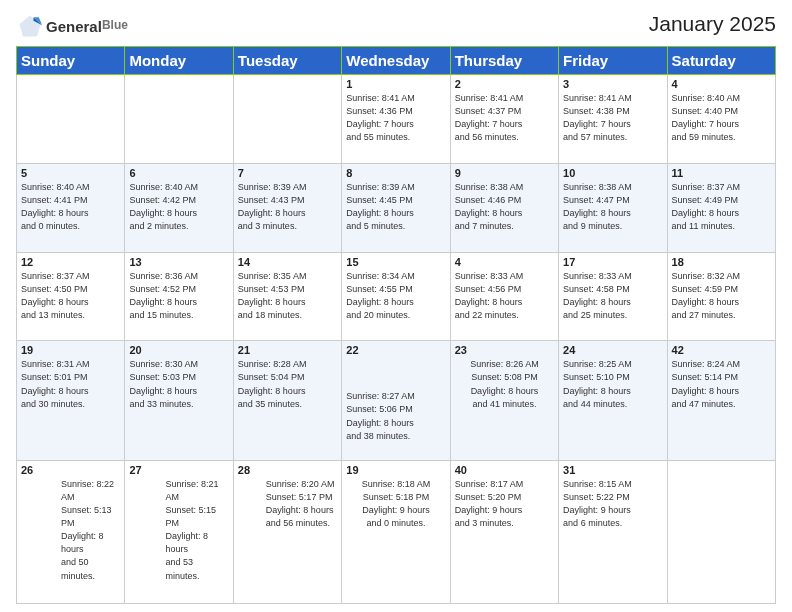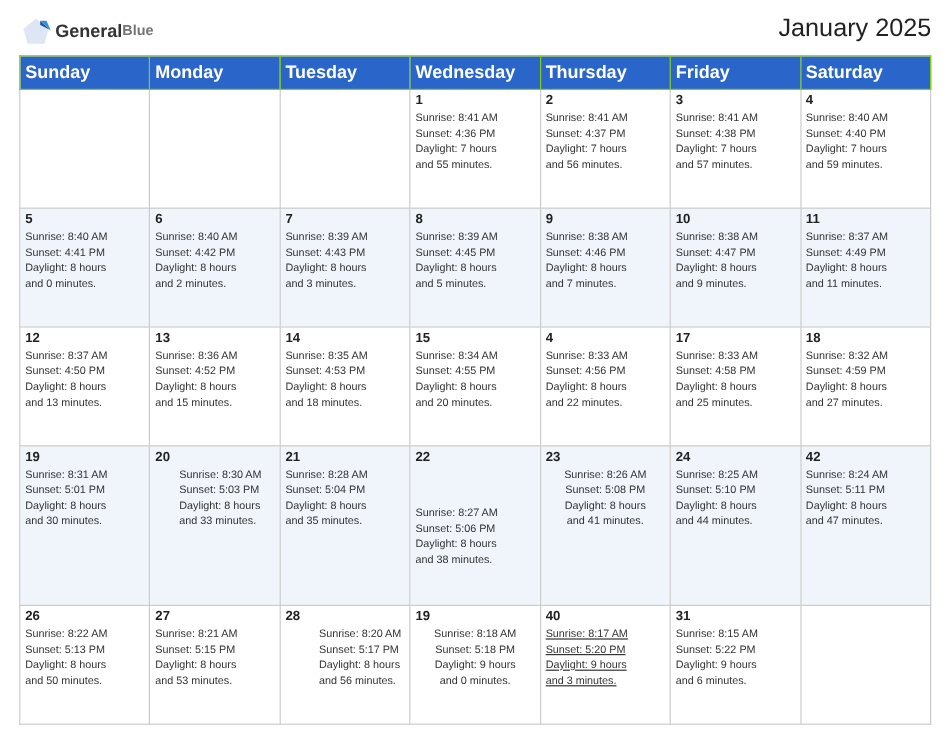--- a/index.html
+++ b/index.html
@@ -273,21 +273,21 @@
         <tr>
           <td>
             <div class="day-number">19</div>
             <div class="day-detail" style="white-space: pre-line;">Sunrise: 8:31 AM
 Sunset: 5:01 PM
 Daylight: 8 hours
 and 30 minutes.</div>
           </td>
           <td>
             <div class="day-number">20</div>
-            <div class="day-detail" style="white-space: pre-line; margin-left: 20px;">Sunrise: 8:30 AM
+            <div class="day-detail" style="white-space: pre-line;">Sunrise: 8:30 AM
 Sunset: 5:03 PM
 Daylight: 8 hours
 and 33 minutes.</div>
           </td>
           <td>
             <div class="day-number">21</div>
             <div class="day-detail" style="white-space: pre-line;">Sunrise: 8:28 AM
 Sunset: 5:04 PM
 Daylight: 8 hours
 and 35 minutes.</div>
@@ -309,57 +309,57 @@
           <td>
             <div class="day-number">24</div>
             <div class="day-detail" style="white-space: pre-line;">Sunrise: 8:25 AM
 Sunset: 5:10 PM
 Daylight: 8 hours
 and 44 minutes.</div>
           </td>
           <td>
             <div class="day-number">42</div>
             <div class="day-detail" style="white-space: pre-line;">Sunrise: 8:24 AM
-Sunset: 5:11 PM
+Sunset: 5:14 PM
 Daylight: 8 hours
 and 47 minutes.</div>
           </td>
         </tr>
         <tr>
           <td>
             <div class="day-number">26</div>
-            <div class="day-detail" style="white-space: pre-line;">Sunrise: 8:22 AM
+            <div class="day-detail" style="white-space: pre-line; margin-left: 40px;">Sunrise: 8:22 AM
 Sunset: 5:13 PM
 Daylight: 8 hours
 and 50 minutes.</div>
           </td>
           <td>
             <div class="day-number">27</div>
-            <div class="day-detail" style="white-space: pre-line;">Sunrise: 8:21 AM
+            <div class="day-detail" style="white-space: pre-line; margin-left: 36px;">Sunrise: 8:21 AM
 Sunset: 5:15 PM
 Daylight: 8 hours
 and 53 minutes.</div>
           </td>
           <td>
             <div class="day-number">28</div>
             <div class="day-detail" style="white-space: pre-line; margin-left: 28px;">Sunrise: 8:20 AM
 Sunset: 5:17 PM
 Daylight: 8 hours
 and 56 minutes.</div>
           </td>
           <td>
             <div class="day-number">19</div>
             <div class="day-detail" style="white-space: pre-line; text-align: center;">Sunrise: 8:18 AM
 Sunset: 5:18 PM
 Daylight: 9 hours
 and 0 minutes.</div>
           </td>
           <td>
             <div class="day-number">40</div>
-            <div class="day-detail" style="white-space: pre-line; text-decoration: underline;">Sunrise: 8:17 AM
+            <div class="day-detail" style="white-space: pre-line;">Sunrise: 8:17 AM
 Sunset: 5:20 PM
 Daylight: 9 hours
 and 3 minutes.</div>
           </td>
           <td>
             <div class="day-number">31</div>
             <div class="day-detail" style="white-space: pre-line;">Sunrise: 8:15 AM
 Sunset: 5:22 PM
 Daylight: 9 hours
 and 6 minutes.</div>

